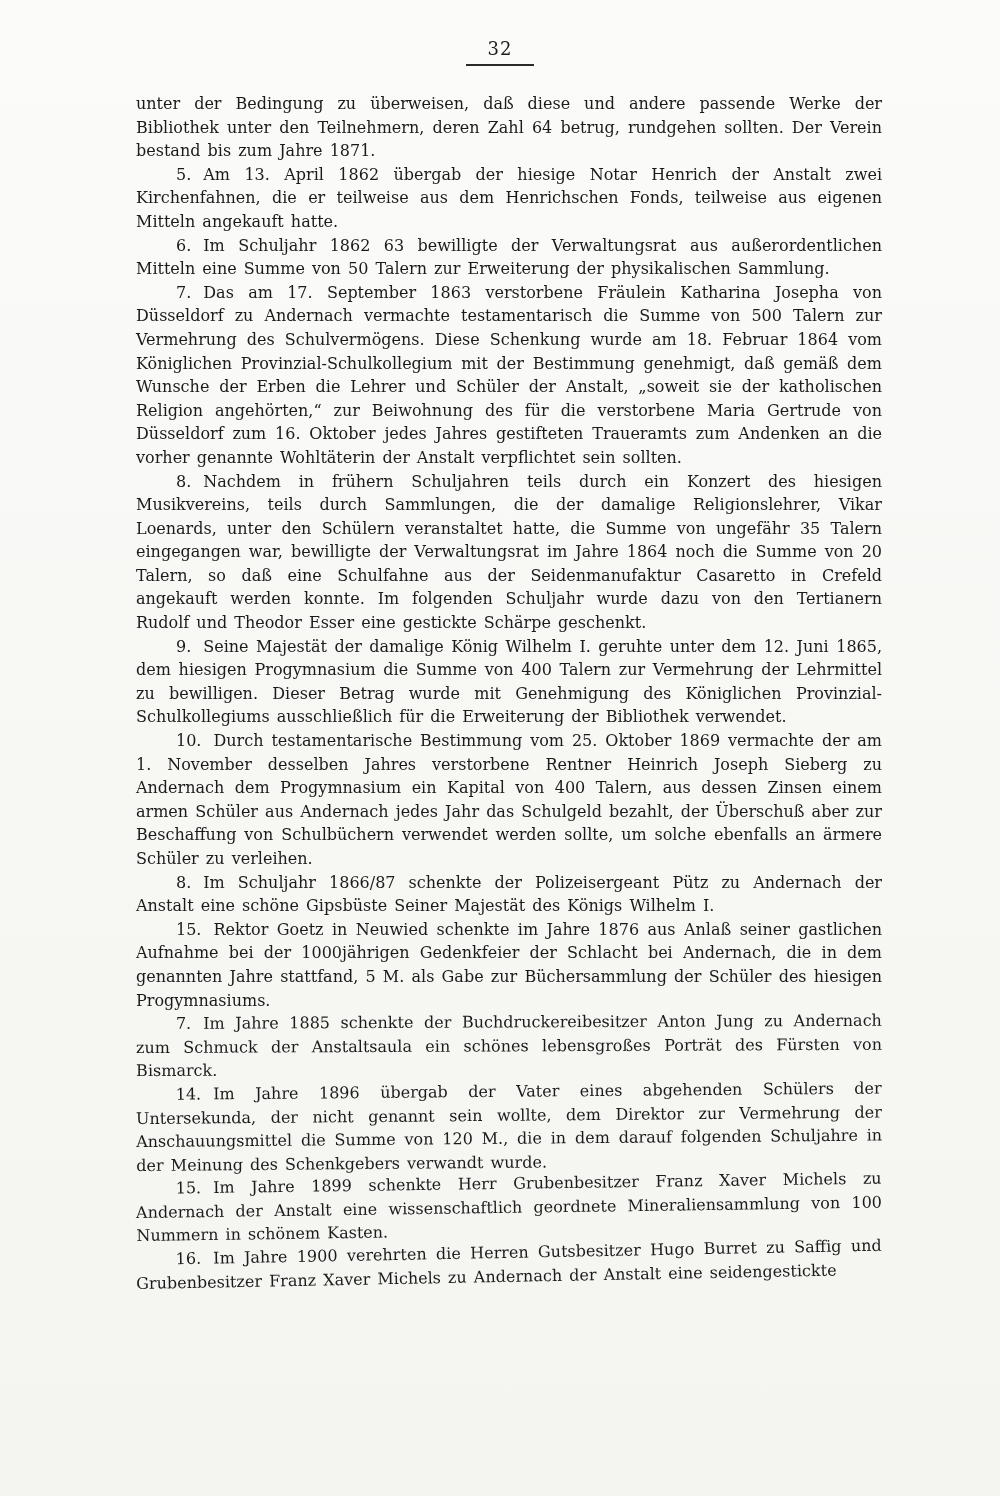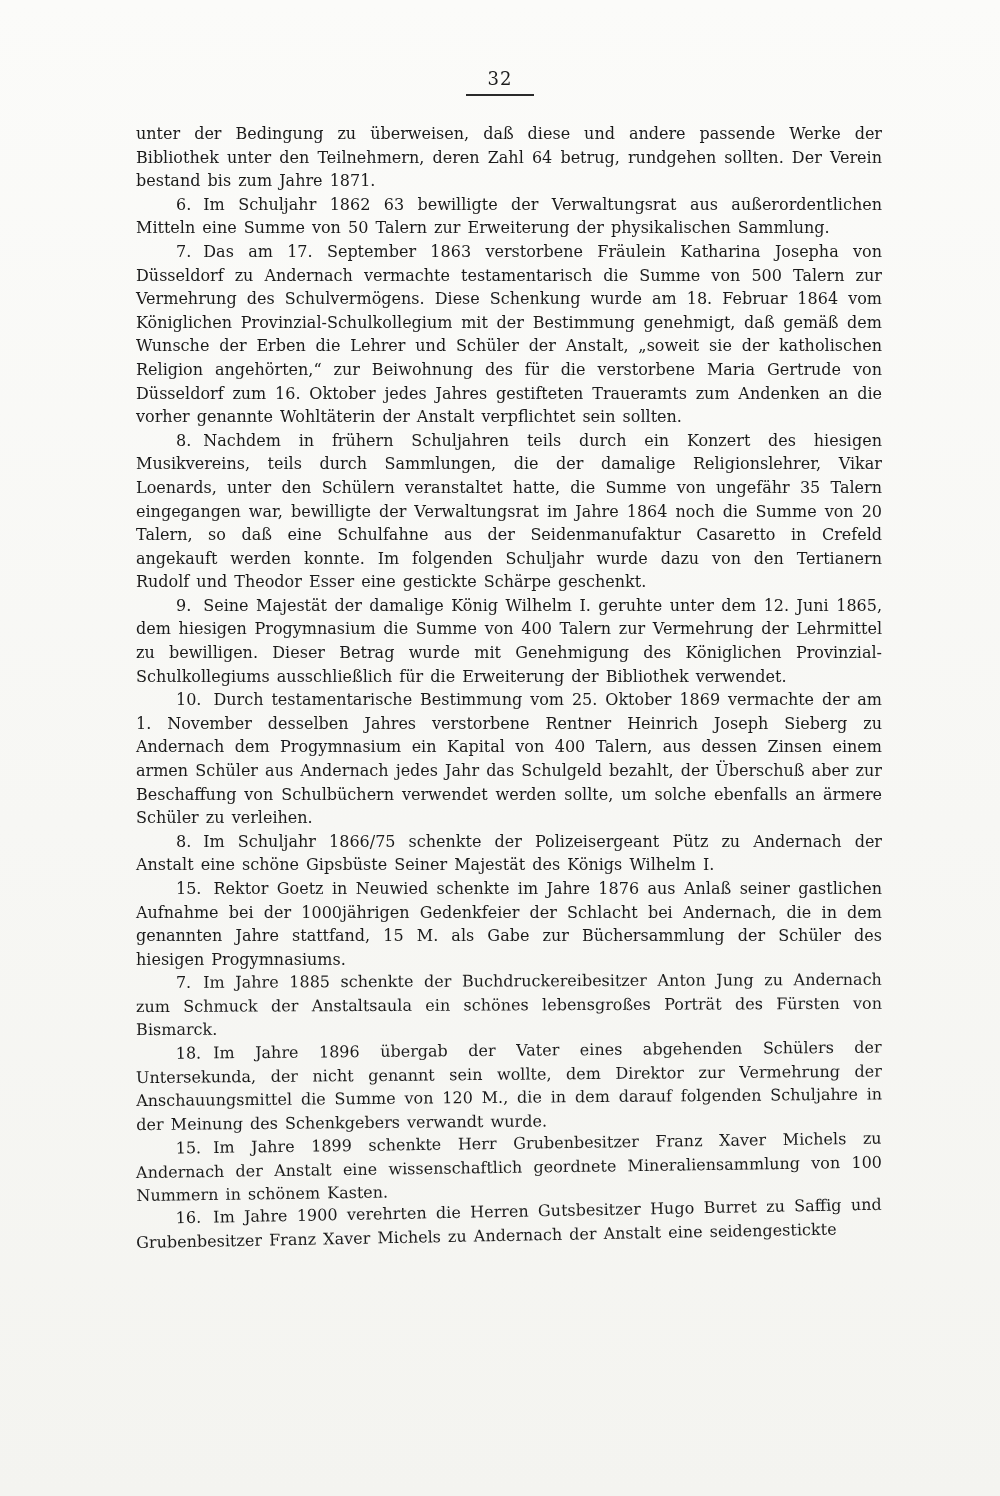--- a/index.html
+++ b/index.html
@@ -14,21 +14,21 @@
     position: relative;
     width: 1000px;
     height: 1496px;
     background: linear-gradient(180deg, #fbfbf9 0%, #f7f7f4 55%, #f4f4f0 100%);
     box-sizing: border-box;
     font-family: "DejaVu Serif", "Liberation Serif", serif;
     color: #1b1b1b;
   }
   .page-header {
     text-align: center;
-    padding-top: 68px;
+    padding-top: 38px;
   }
   .page-number {
     display: inline-block;
     font-size: 18px;
     letter-spacing: 1px;
     padding: 0 22px 5px 22px;
     border-bottom: 2px solid #2a2a2a;
   }
   .text-block {
     margin: 26px 118px 0 136px;
@@ -54,25 +54,26 @@
 </style>
 </head>
 <body>
 
 <div class="page">
   <div class="page-header">
     <span class="page-number">32</span>
   </div>
   <div class="text-block" id="paragraphs">
       <p class="para continuation"><span>unter der Bedingung zu überweisen, daß diese und andere passende Werke der Bibliothek unter den Teilnehmern, deren Zahl 64 betrug, rundgehen sollten. Der Verein bestand bis zum Jahre 1871.</span></p>
+      <p class="para numbered"><span class="pnum">5.</span><span>Am 13. April 1862 übergab der hiesige Notar Henrich der Anstalt zwei Kirchenfahnen, die er teilweise aus dem Henrichschen Fonds, teilweise aus eigenen Mitteln angekauft hatte.</span></p>
       <p class="para numbered"><span class="pnum">6.</span><span>Im Schuljahr 1862 63 bewilligte der Verwaltungsrat aus außerordentlichen Mitteln eine Summe von 50 Talern zur Erweiterung der physikalischen Sammlung.</span></p>
       <p class="para numbered"><span class="pnum">7.</span><span>Das am 17. September 1863 verstorbene Fräulein Katharina Josepha von Düsseldorf zu Andernach vermachte testamentarisch die Summe von 500 Talern zur Vermehrung des Schulvermögens. Diese Schenkung wurde am 18. Februar 1864 vom Königlichen Provinzial-Schulkollegium mit der Bestimmung genehmigt, daß gemäß dem Wunsche der Erben die Lehrer und Schüler der Anstalt, „soweit sie der katholischen Religion angehörten,“ zur Beiwohnung des für die verstorbene Maria Gertrude von Düsseldorf zum 16. Oktober jedes Jahres gestifteten Traueramts zum Andenken an die vorher genannte Wohltäterin der Anstalt verpflichtet sein sollten.</span></p>
       <p class="para numbered"><span class="pnum">8.</span><span>Nachdem in frühern Schuljahren teils durch ein Konzert des hiesigen Musikvereins, teils durch Sammlungen, die der damalige Religionslehrer, Vikar Loenards, unter den Schülern veranstaltet hatte, die Summe von ungefähr 35 Talern eingegangen war, bewilligte der Verwaltungsrat im Jahre 1864 noch die Summe von 20 Talern, so daß eine Schulfahne aus der Seidenmanufaktur Casaretto in Crefeld angekauft werden konnte. Im folgenden Schuljahr wurde dazu von den Tertianern Rudolf und Theodor Esser eine gestickte Schärpe geschenkt.</span></p>
       <p class="para numbered"><span class="pnum">9.</span><span>Seine Majestät der damalige König Wilhelm I. geruhte unter dem 12. Juni 1865, dem hiesigen Progymnasium die Summe von 400 Talern zur Vermehrung der Lehrmittel zu bewilligen. Dieser Betrag wurde mit Genehmigung des Königlichen Provinzial-Schulkollegiums ausschließlich für die Erweiterung der Bibliothek verwendet.</span></p>
       <p class="para numbered"><span class="pnum">10.</span><span>Durch testamentarische Bestimmung vom 25. Oktober 1869 vermachte der am 1. November desselben Jahres verstorbene Rentner Heinrich Joseph Sieberg zu Andernach dem Progymnasium ein Kapital von 400 Talern, aus dessen Zinsen einem armen Schüler aus Andernach jedes Jahr das Schulgeld bezahlt, der Überschuß aber zur Beschaffung von Schulbüchern verwendet werden sollte, um solche ebenfalls an ärmere Schüler zu verleihen.</span></p>
-      <p class="para numbered"><span class="pnum">8.</span><span>Im Schuljahr 1866/75 schenkte der Polizeisergeant Pütz zu Andernach der Anstalt eine schöne Gipsbüste Seiner Majestät des Königs Wilhelm I.</span></p>
-      <p class="para numbered"><span class="pnum">15.</span><span>Rektor Goetz in Neuwied schenkte im Jahre 1876 aus Anlaß seiner gastlichen Aufnahme bei der 1000jährigen Gedenkfeier der Schlacht bei Andernach, die in dem genannten Jahre stattfand, 15 M. als Gabe zur Büchersammlung der Schüler des hiesigen Progymnasiums.</span></p>
+      <p class="para numbered"><span class="pnum">8.</span><span>Im Schuljahr 1866/87 schenkte der Polizeisergeant Pütz zu Andernach der Anstalt eine schöne Gipsbüste Seiner Majestät des Königs Wilhelm I.</span></p>
+      <p class="para numbered"><span class="pnum">15.</span><span>Rektor Goetz in Neuwied schenkte im Jahre 1876 aus Anlaß seiner gastlichen Aufnahme bei der 1000jährigen Gedenkfeier der Schlacht bei Andernach, die in dem genannten Jahre stattfand, 5 M. als Gabe zur Büchersammlung der Schüler des hiesigen Progymnasiums.</span></p>
       <p class="para numbered"><span class="pnum">7.</span><span>Im Jahre 1885 schenkte der Buchdruckereibesitzer Anton Jung zu Andernach zum Schmuck der Anstaltsaula ein schönes lebensgroßes Porträt des Fürsten von Bismarck.</span></p>
-      <p class="para numbered"><span class="pnum">18.</span><span>Im Jahre 1896 übergab der Vater eines abgehenden Schülers der Untersekunda, der nicht genannt sein wollte, dem Direktor zur Vermehrung der Anschauungsmittel die Summe von 120 M., die in dem darauf folgenden Schuljahre in der Meinung des Schenkgebers verwandt wurde.</span></p>
+      <p class="para numbered"><span class="pnum">14.</span><span>Im Jahre 1896 übergab der Vater eines abgehenden Schülers der Untersekunda, der nicht genannt sein wollte, dem Direktor zur Vermehrung der Anschauungsmittel die Summe von 120 M., die in dem darauf folgenden Schuljahre in der Meinung des Schenkgebers verwandt wurde.</span></p>
       <p class="para numbered"><span class="pnum">15.</span><span>Im Jahre 1899 schenkte Herr Grubenbesitzer Franz Xaver Michels zu Andernach der Anstalt eine wissenschaftlich geordnete Mineraliensammlung von 100 Nummern in schönem Kasten.</span></p>
       <p class="para numbered"><span class="pnum">16.</span><span>Im Jahre 1900 verehrten die Herren Gutsbesitzer Hugo Burret zu Saffig und Grubenbesitzer Franz Xaver Michels zu Andernach der Anstalt eine seidengestickte</span></p>
     </div>
 </div>
 
 </body></html>

